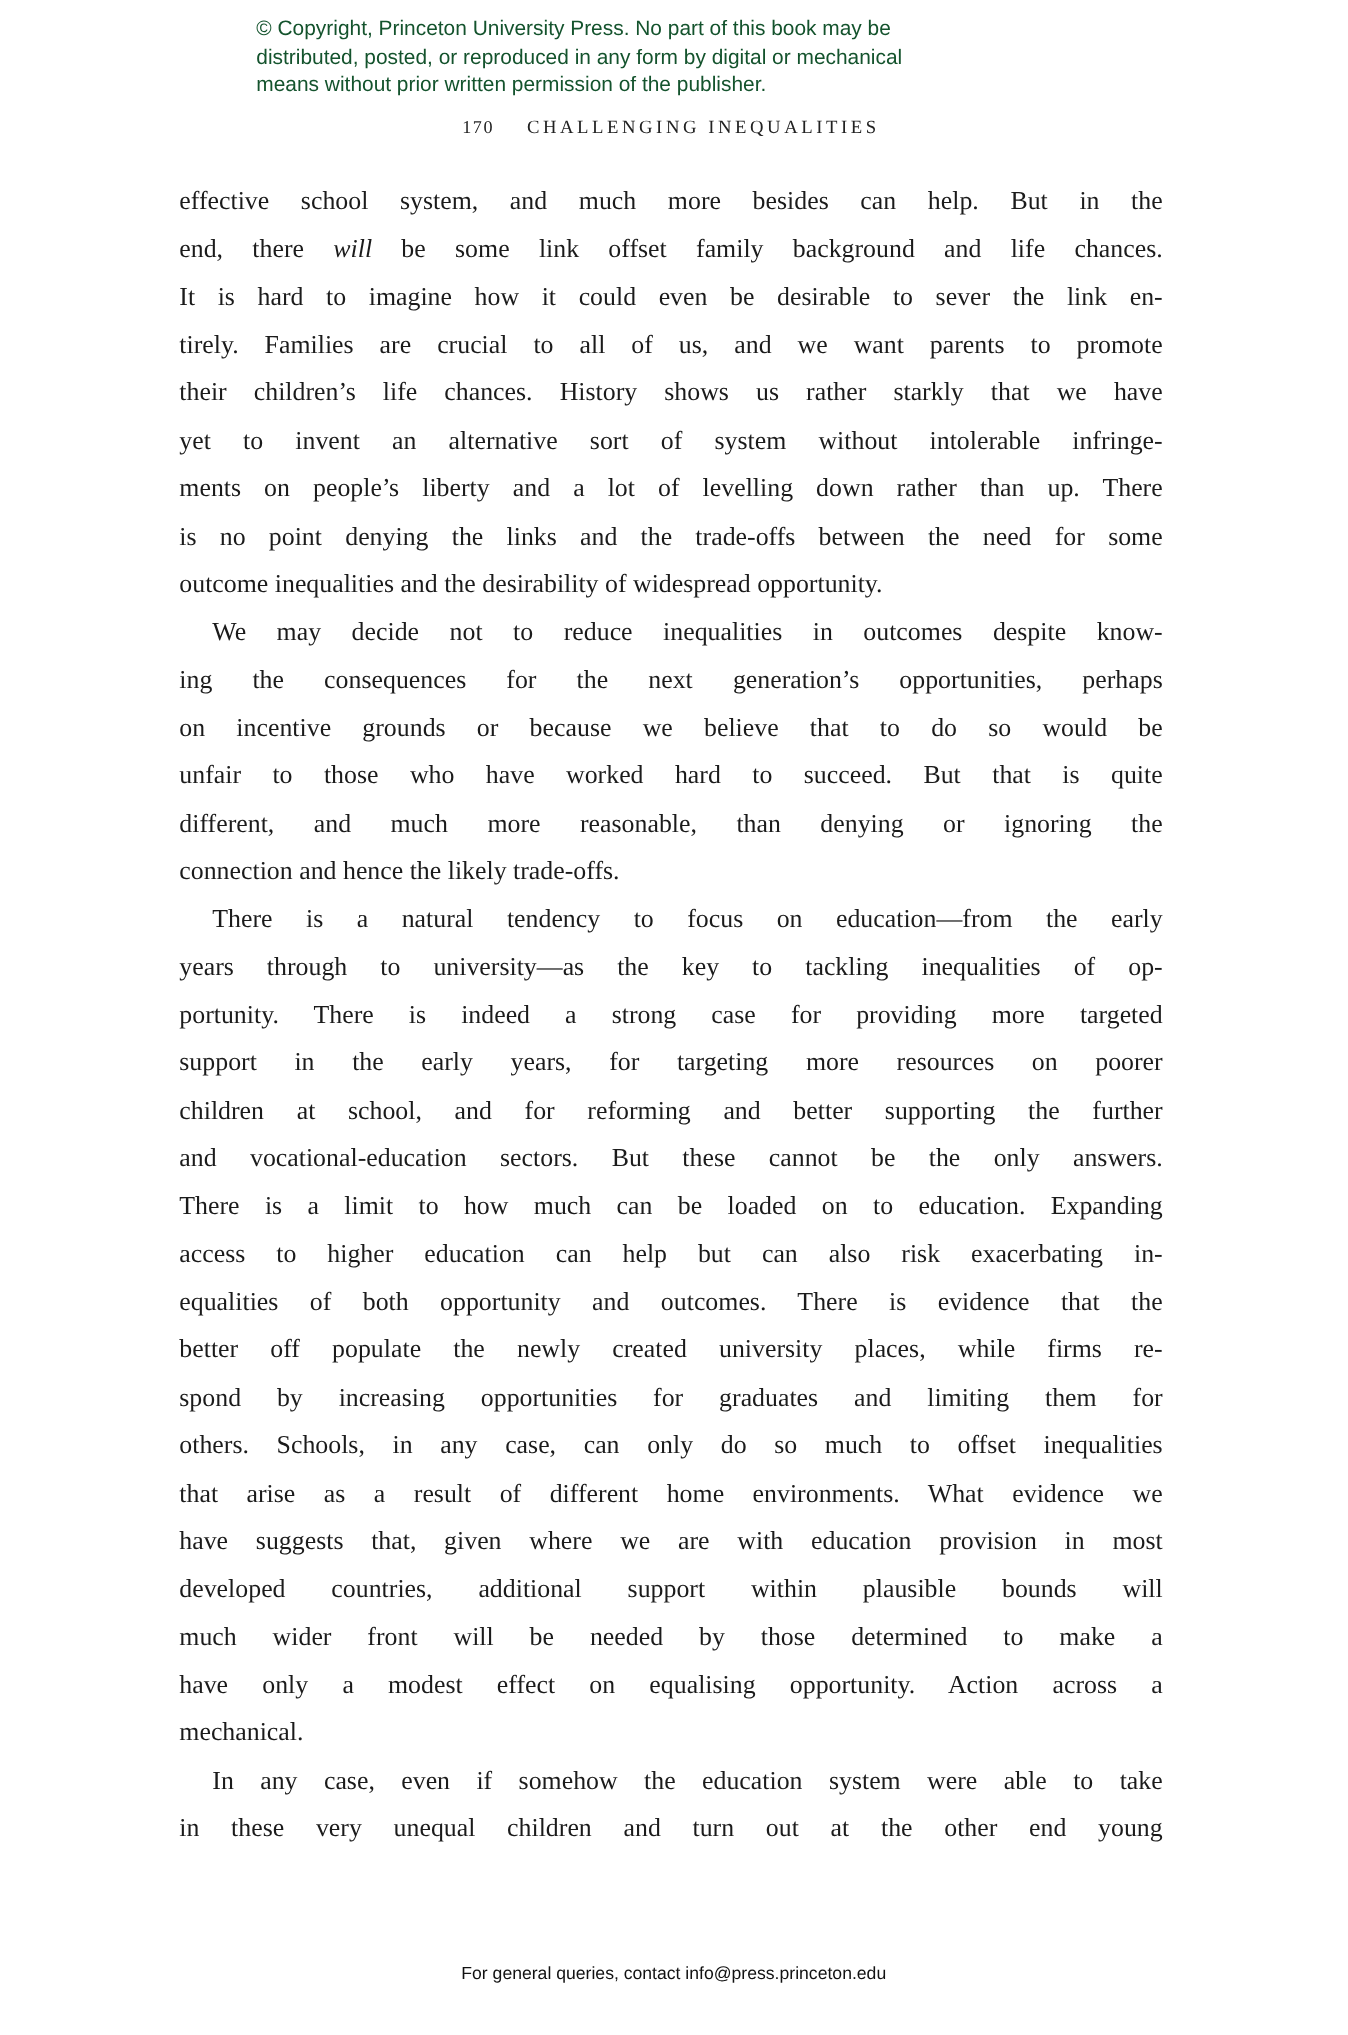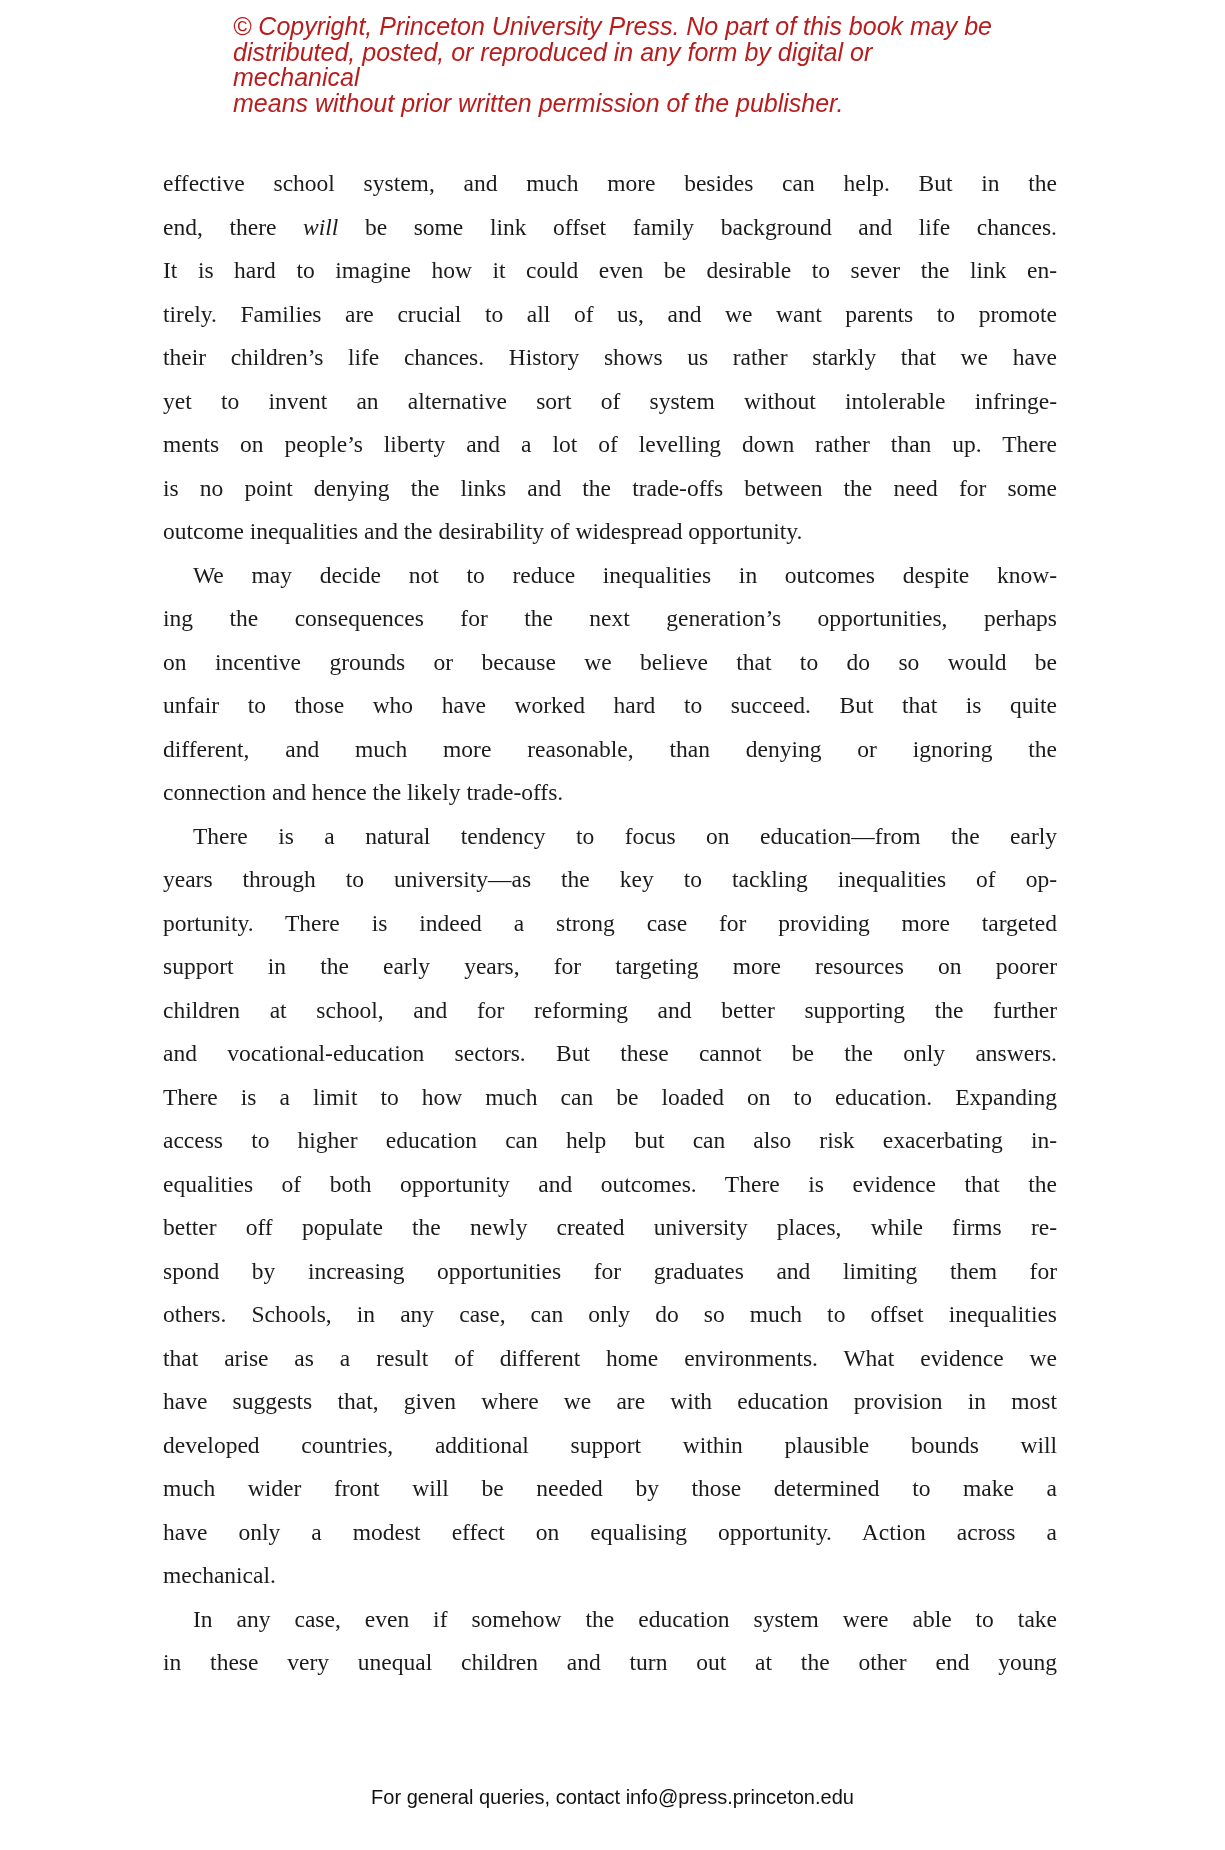--- a/index.html
+++ b/index.html
@@ -11,24 +11,23 @@
     font-family: "Liberation Serif", serif;
     color: #1a1a1a;
     overflow: hidden;
   }
   .copyright-notice {
     position: absolute;
     left: 233px;
     top: 14px;
     width: 760px;
     font-family: "Liberation Sans", sans-serif;
-    font-size: 25px;
+    font-size: 19px;
     line-height: 25.5px;
-    color: #b91c1c;
-    font-style: italic;
+    color: #14532d;
   }
   .running-head {
     position: absolute;
     left: 163px;
     top: 106px;
     width: 894px;
     text-align: center;
     font-size: 17px;
     letter-spacing: 0.19em;
     color: #222222;
@@ -61,35 +60,36 @@
     text-indent: 30px;
   }
   .line em { }
   .page-footer {
     position: absolute;
     left: 0;
     top: 1786px;
     width: 1225px;
     text-align: center;
     font-family: "Liberation Sans", sans-serif;
-    font-size: 20px;
+    font-size: 16px;
     color: #111111;
   }
 </style>
 </head>
 <body>
 
 <div class="page">
 
   <div class="copyright-notice">
     <div>© Copyright, Princeton University Press. No part of this book may be</div>
     <div>distributed, posted, or reproduced in any form by digital or mechanical</div>
     <div>means without prior written permission of the publisher.</div>
   </div>
 
+  <div class="running-head"><span class="page-number">170</span><span class="chapter-title">CHALLENGING INEQUALITIES</span></div>
 
   <div class="body-text">
 
     <div class="para">
       <div class="line">effective school system, and much more besides can help. But in the</div>
       <div class="line"><span>end, there </span><em>will</em><span> be some link offset family background and life chances.</span></div>
       <div class="line">It is hard to imagine how it could even be desirable to sever the link en-</div>
       <div class="line">tirely. Families are crucial to all of us, and we want parents to promote</div>
       <div class="line">their children’s life chances. History shows us rather starkly that we have</div>
       <div class="line">yet to invent an alternative sort of system without intolerable infringe-</div>

